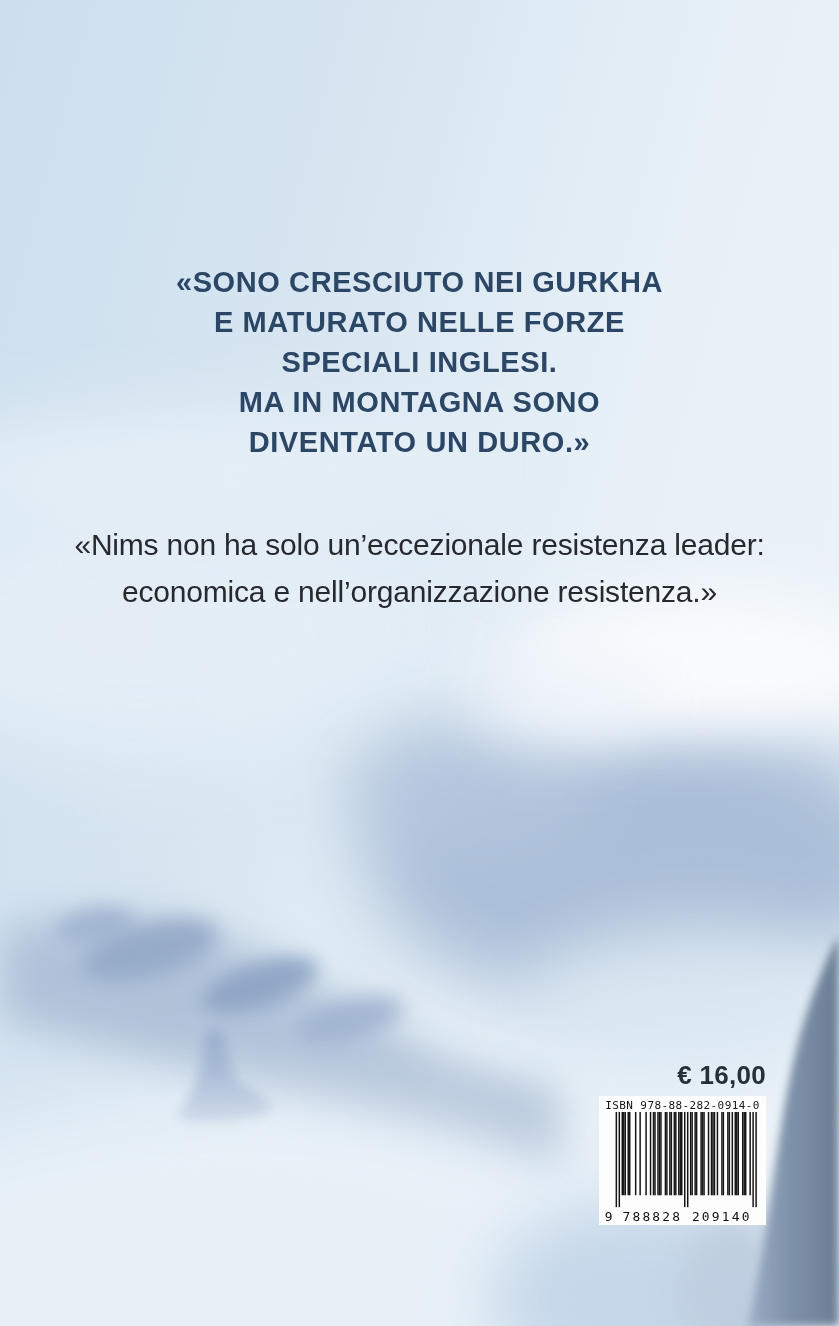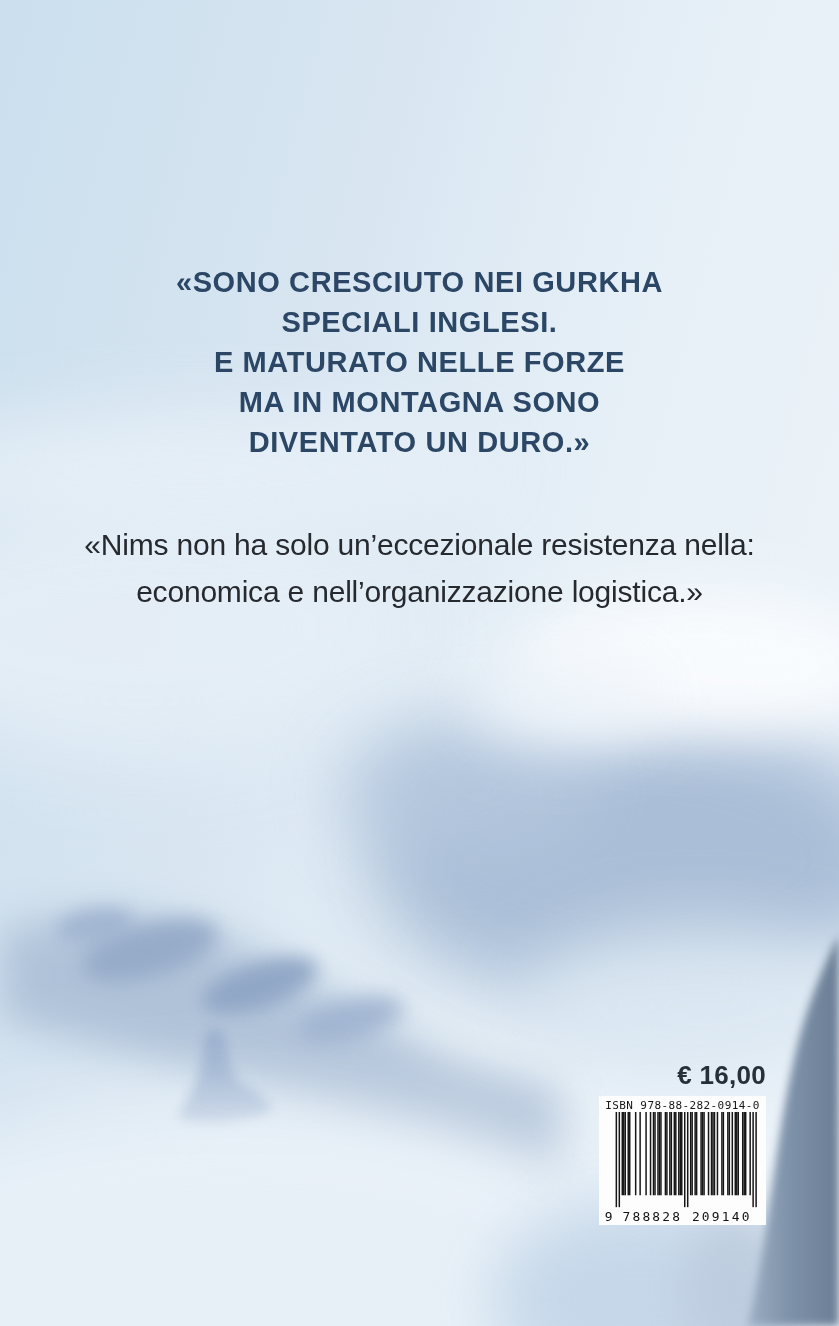--- a/index.html
+++ b/index.html
@@ -79,29 +79,29 @@
 
     <ellipse cx="230" cy="1290" rx="430" ry="190" fill="#e9f1f8" opacity="0.95" style="filter:blur(40px)"></ellipse>
     <ellipse cx="640" cy="1300" rx="150" ry="100" fill="#c2d5e8" opacity="0.9" style="filter:blur(32px)"></ellipse>
     <ellipse cx="737" cy="1290" rx="55" ry="85" fill="#bccbdd" opacity="0.85" style="filter:blur(22px)"></ellipse>
 
     <path d="M839,935 C823,966 806,1008 795,1055 C783,1105 775,1165 768,1215 C762,1258 755,1295 748,1326 L839,1326 Z" fill="url(#silGrad)" style="filter:blur(4px)"></path>
   </svg>
 
   <div class="txt" id="headline" style="color: rgb(43, 71, 101);">
     <div>«SONO CRESCIUTO NEI GURKHA</div>
+    <div>E MATURATO NELLE FORZE</div>
     <div>SPECIALI INGLESI.</div>
-    <div>E MATURATO NELLE FORZE</div>
     <div>MA IN MONTAGNA SONO</div>
     <div>DIVENTATO UN DURO.»</div>
   </div>
 
   <div class="txt" id="endorsement" style="color: rgb(38, 41, 46);">
-    <div>«Nims non ha solo un’eccezionale resistenza nella:</div>
-    <div>economica e nell’organizzazione logistica.»</div>
+    <div>«Nims non ha solo un’eccezionale resistenza leader:</div>
+    <div>economica e nell’organizzazione resistenza.»</div>
   </div>
 
   <div id="price" style="color: rgb(39, 47, 55);">€ 16,00</div>
 
   <div id="barcode-box">
     <div id="isbn-line">ISBN 978-88-282-0914-0</div>
     <svg width="160" height="114" viewBox="-12 0 160 114">
       <g id="barcode-bars" fill="#161616">
           <rect x="0.00" y="0" width="1.5" height="96"></rect>
           <rect x="3.00" y="0" width="1.5" height="96"></rect>

